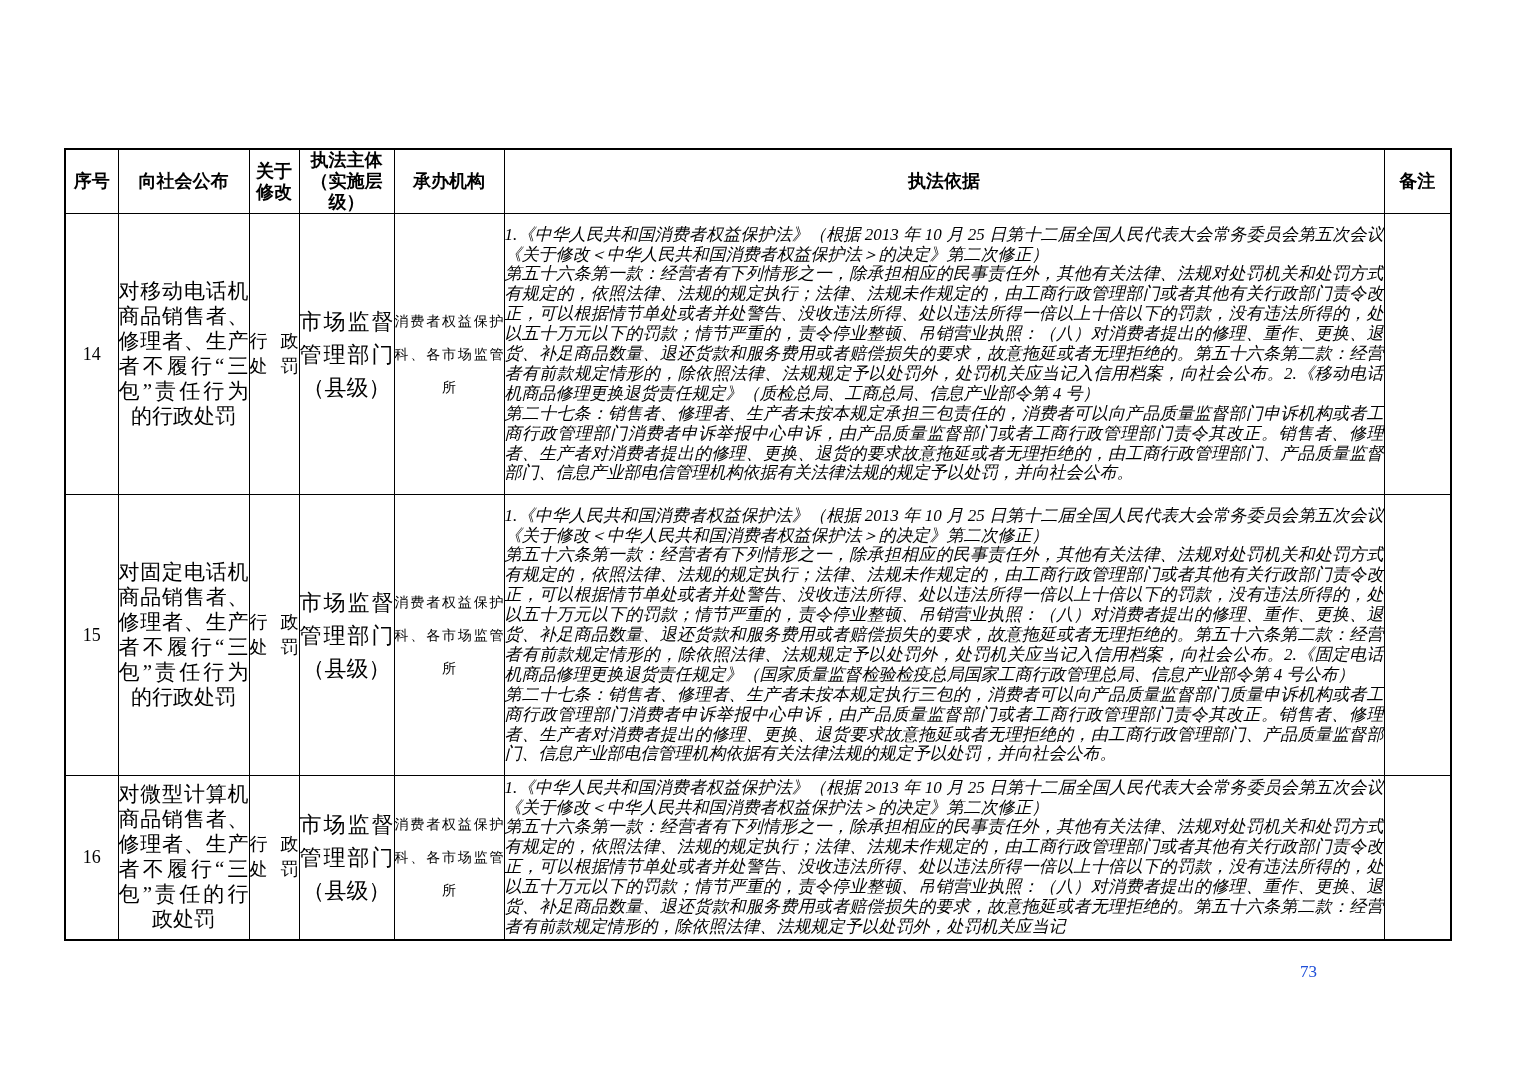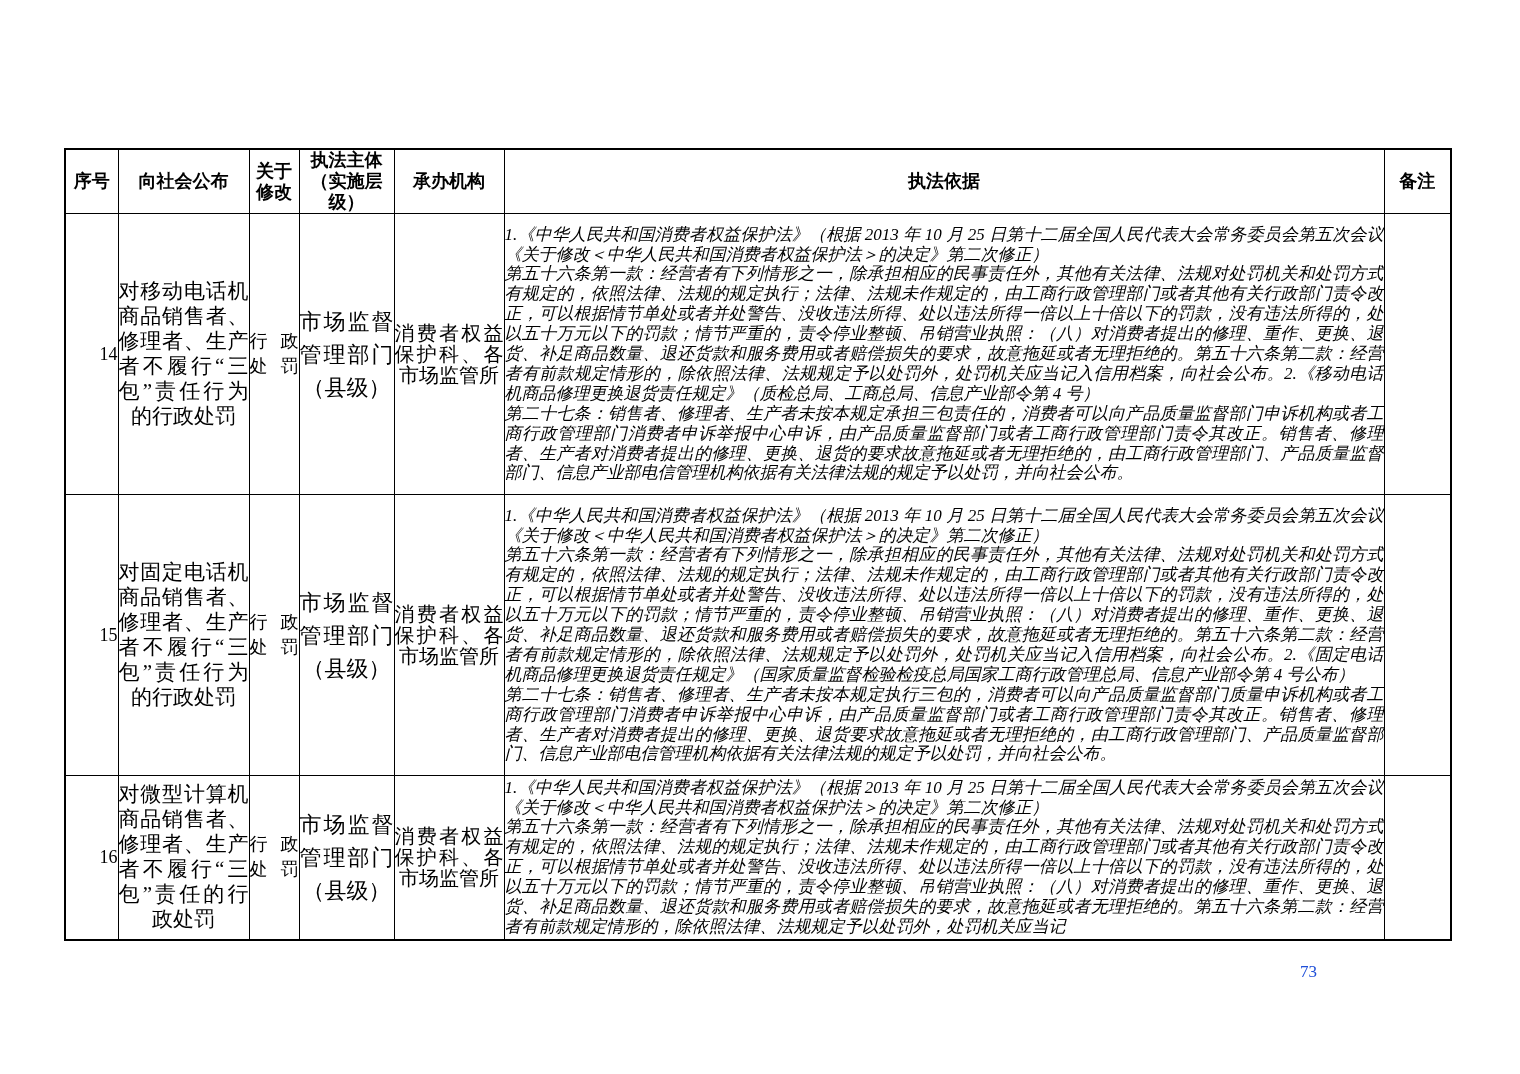--- a/index.html
+++ b/index.html
@@ -39,21 +39,21 @@
 
   th.hcell {
     font-size: 18px;
     font-weight: bold;
     text-align: center;
     line-height: 21px;
     padding: 0 3px;
   }
   td.c-index {
     font-size: 18px;
-    text-align: right;
+    text-align: center;
   }
   td.c-name {
     font-size: 21px;
     line-height: 25px;
     text-align: justify;
     text-align-last: center;
     padding: 0 5px;
   }
   td.c-category {
     font-size: 18px;
@@ -63,22 +63,22 @@
     padding: 0 5px;
   }
   td.c-subject {
     font-size: 22px;
     line-height: 33px;
     text-align: justify;
     text-align-last: center;
     padding: 0 4px;
   }
   td.c-agency {
-    font-size: 20px;
-    line-height: 21px;
+    font-size: 14px;
+    line-height: 33px;
     text-align: justify;
     text-align-last: center;
     padding: 0 3px;
   }
   td.c-basis {
     font-size: 17px;
     line-height: 19.9px;
     text-align: justify;
     vertical-align: top;
     white-space: pre-line;

